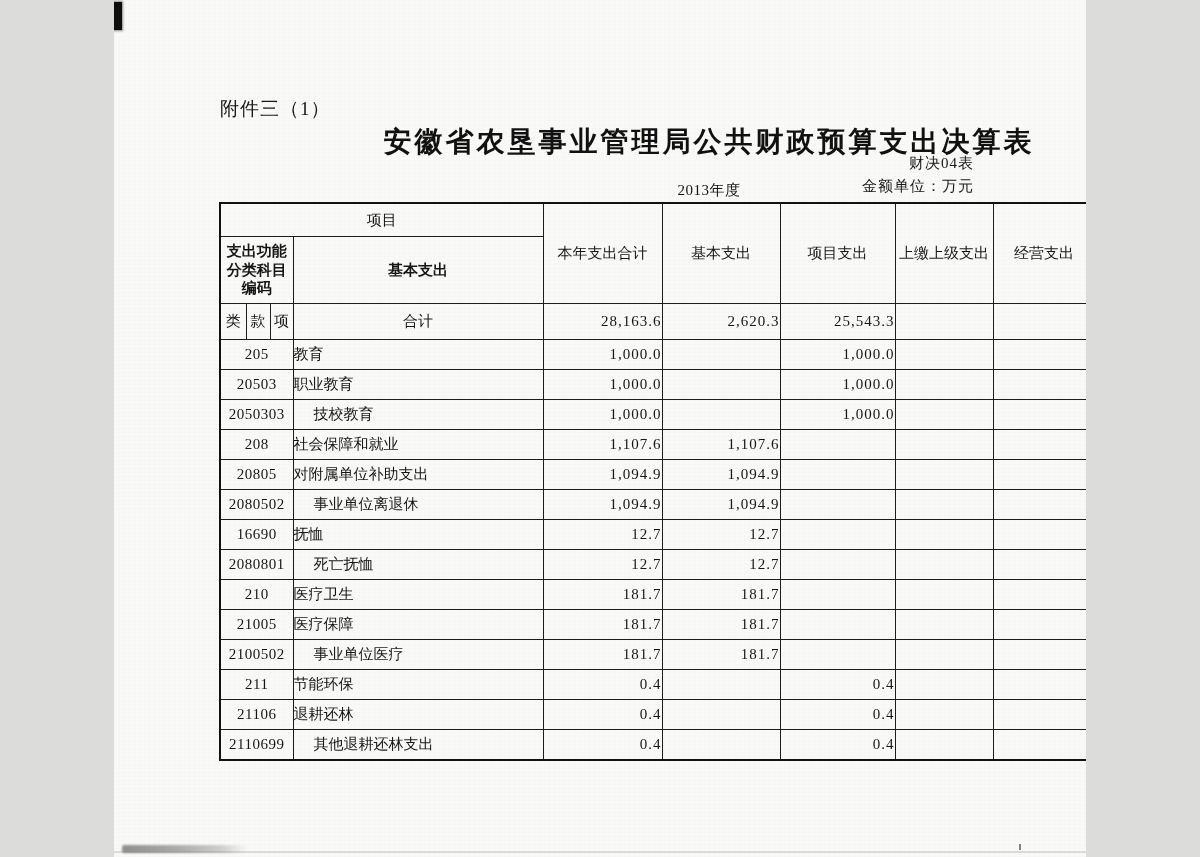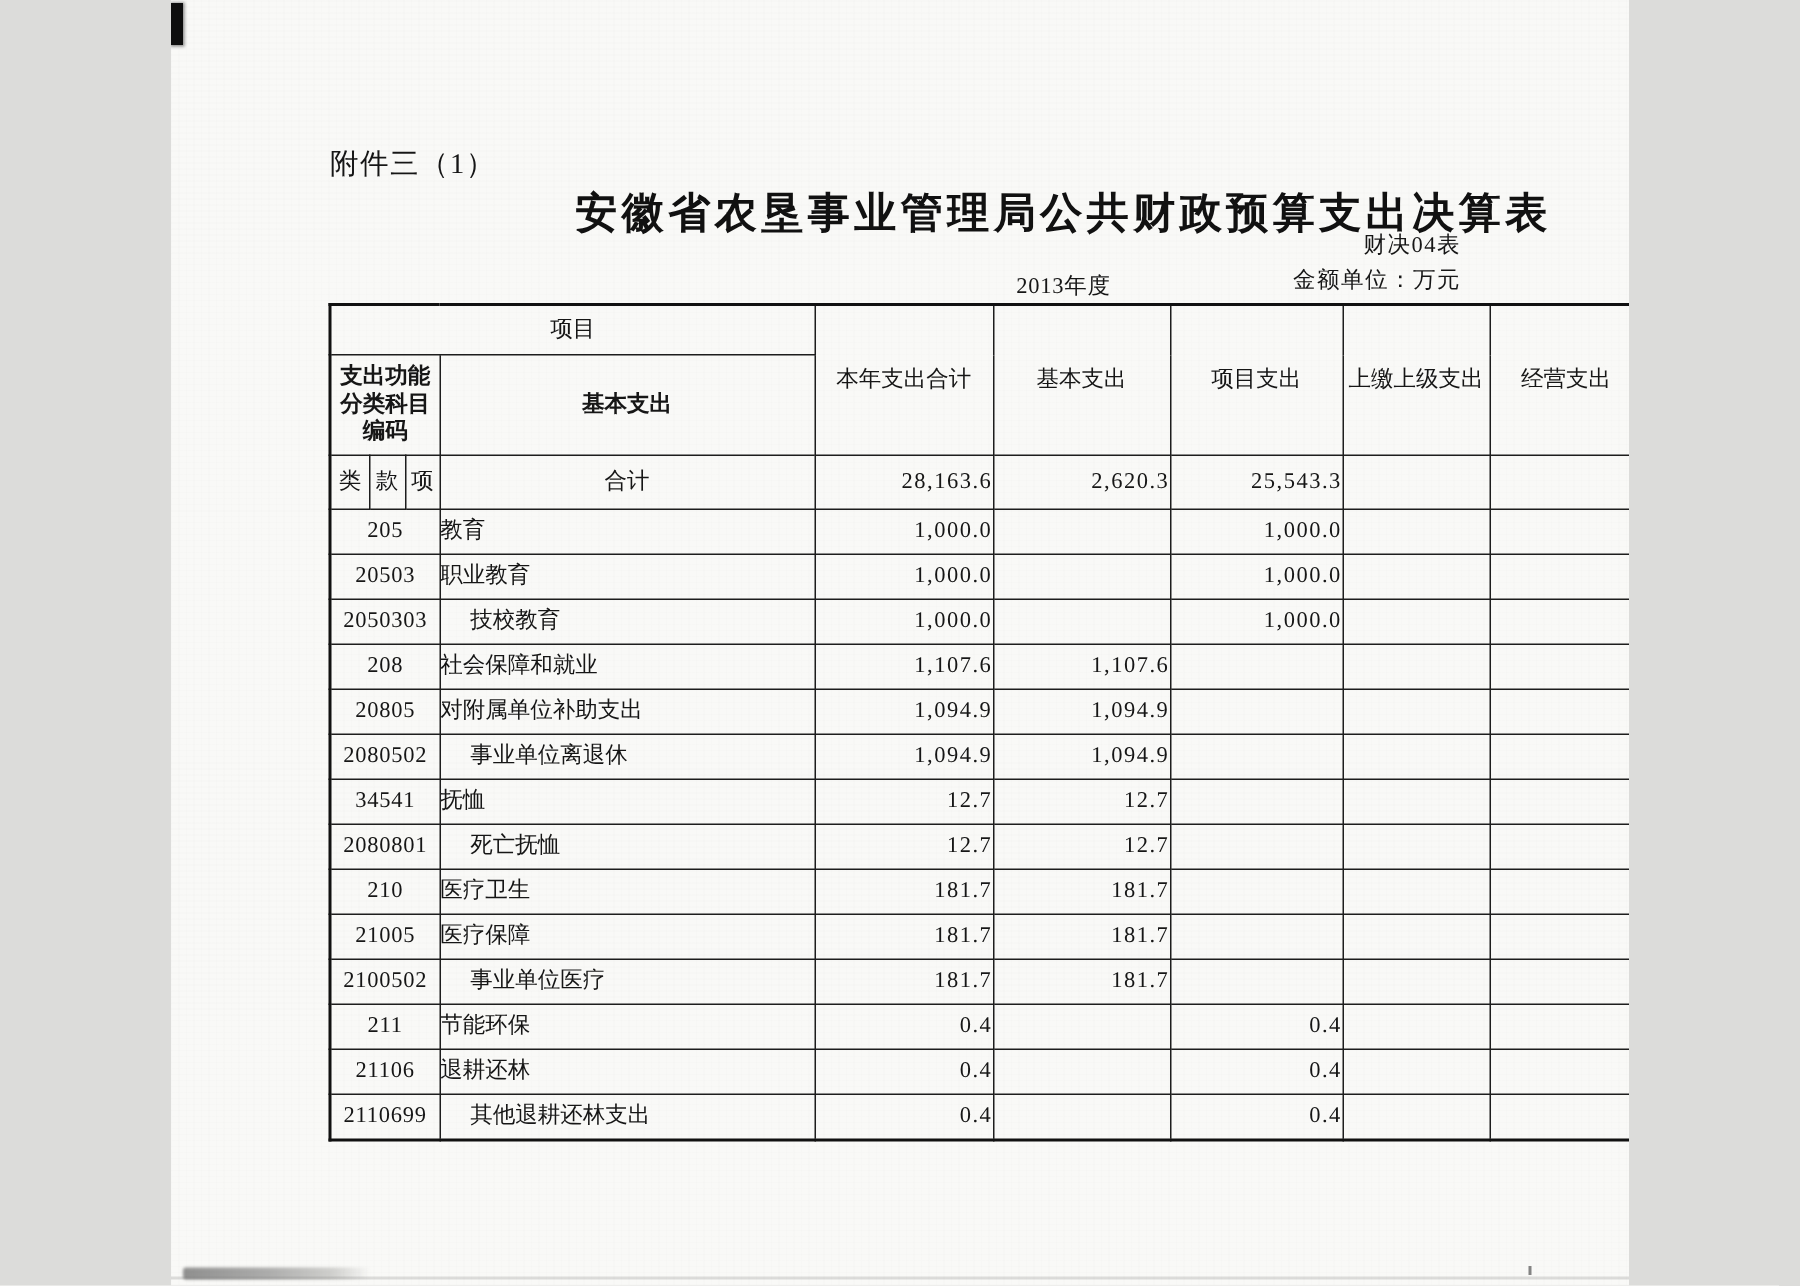--- a/index.html
+++ b/index.html
@@ -202,21 +202,21 @@
           <td class="code" colspan="3">2080502</td>
           <td class="name indent">事业单位离退休</td>
           <td class="amt">1,094.9</td>
           <td class="amt">1,094.9</td>
           <td class="amt"></td>
           <td class="amt"></td>
           <td class="amt"></td>
           <td class="amt"></td>
         </tr>
         <tr class="data-row">
-          <td class="code" colspan="3">34541</td>
+          <td class="code" colspan="3">16690</td>
           <td class="name">抚恤</td>
           <td class="amt">12.7</td>
           <td class="amt">12.7</td>
           <td class="amt"></td>
           <td class="amt"></td>
           <td class="amt"></td>
           <td class="amt"></td>
         </tr>
         <tr class="data-row">
           <td class="code" colspan="3">2080801</td>

